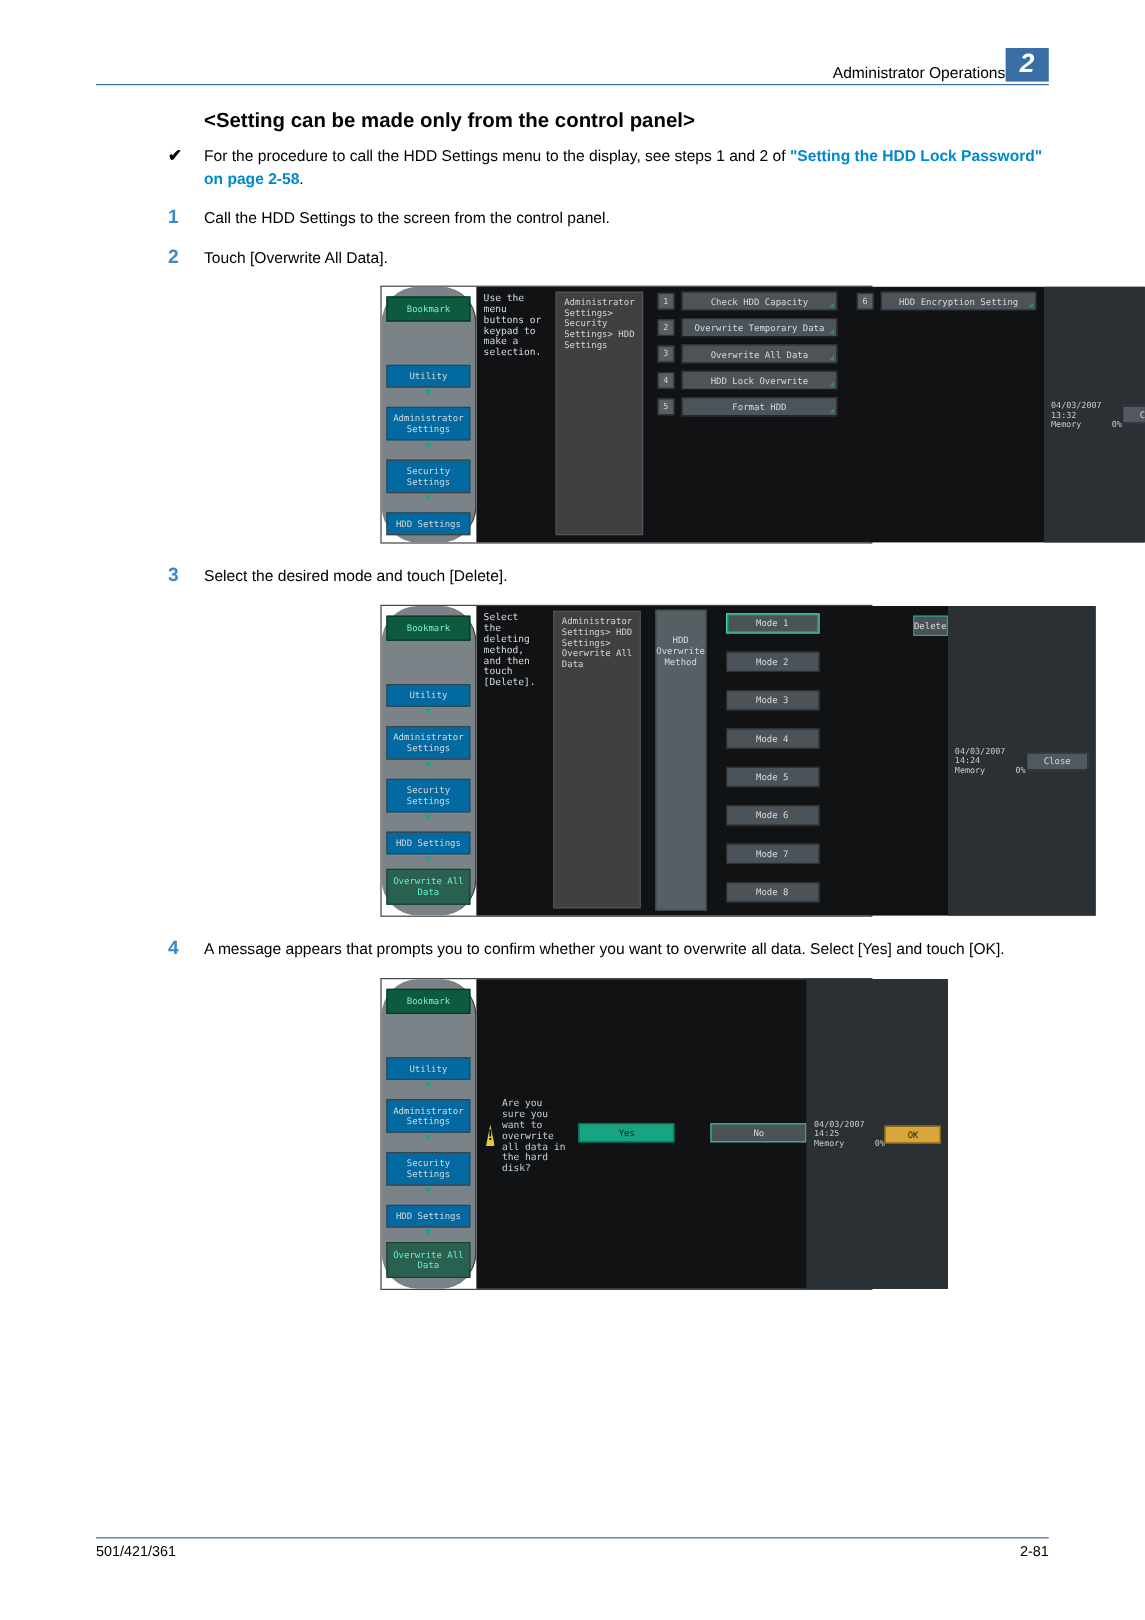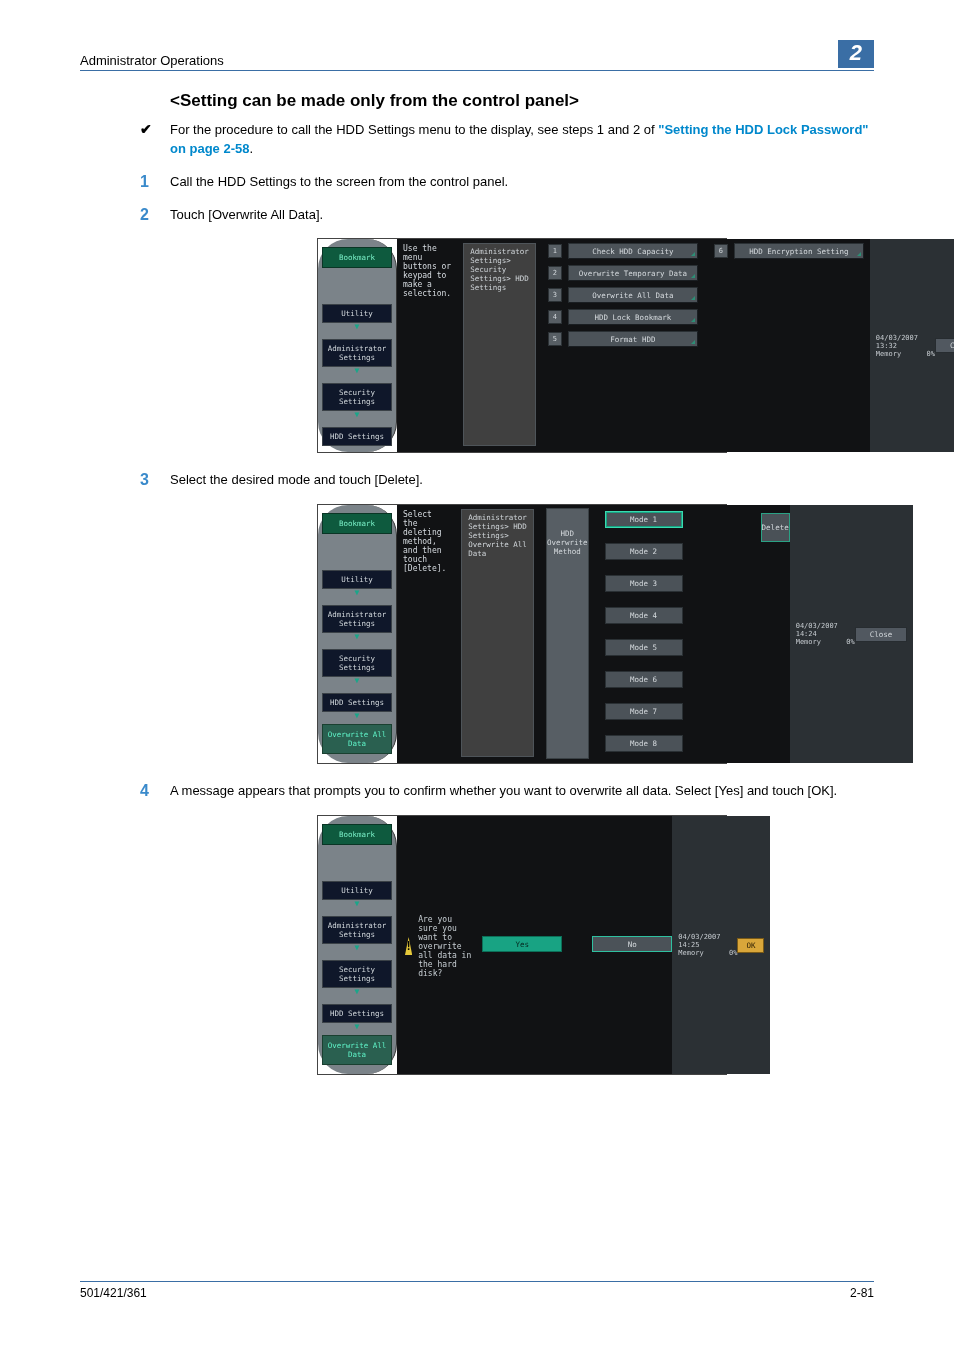--- a/index.html
+++ b/index.html
@@ -9,21 +9,21 @@
     color: #000;
     background: #fff;
     width: 954px;
     height: 1350px;
     position: relative;
     padding: 40px 80px 0 80px;
   }
   .header-line {
     border-bottom: 1px solid #3a6ea5;
     display: flex;
-    justify-content: space-between;
+    justify-content: flex-end;
     align-items: flex-end;
     padding-bottom: 2px;
     margin-bottom: 20px;
   }
   .header-title { font-size: 13px; }
   .chapter-box {
     background: #3a6ea5;
     color: #fff;
     font-size: 22px;
     font-weight: bold;
@@ -78,21 +78,21 @@
     font-size: 7.5px;
     line-height: 1.2;
   }
   .side-btn.bookmark { background: #0e5a3e; border-color: #0a3525; color:#7af0c8; margin-top:2px; margin-bottom:30px;}
   .side-link {
     width: 70px;
     text-align: center;
     padding: 4px 2px;
     margin-top: 6px;
     color: #d2d8dc;
-    background: #0f172a;
+    background: #0369a1;
     border: 1px solid #3a4147;
     font-size: 7.5px;
     line-height: 1.2;
   }
   .side-arrow {
     color: #1aa68a;
     font-size: 8px;
     margin-top: -1px;
     margin-bottom: 2px;
   }
@@ -158,21 +158,21 @@
     display:flex; align-items:center; justify-content:center;
     font-size:7.5px; color:#d4d9dd;
   }
   .mode-btn.sel { border-color:#3adab0; box-shadow: inset 0 0 0 1px #19a383; }
   .mode-title {
     background:#575e64; text-align:center; padding:20px 0;
     margin:3px 6px 4px 6px; font-size:7.5px; color:#d3d8dc;
     border:1px solid #3a4145;
   }
   .delete-btn {
-    width:100px; height:29px; margin:8px auto 4px auto;
+    width:100px; height:17px; margin:8px auto 4px auto;
     background:#4a5157; border:1px solid #2aa184;
     display:flex; align-items:center; justify-content:center;
     font-size:7.5px; color:#d4d9dd;
   }
 
   
   .warn-row { display:flex; align-items:center; gap:6px; padding:6px 8px 4px 8px; }
   .warn-ic {
     width:20px; height:18px; display:flex; align-items:center; justify-content:center;
     background:#e6c93a; color:#000; font-weight:bold; font-size:12px;
@@ -181,21 +181,21 @@
   .yesno-row { display:flex; gap:30px; margin-top:120px; margin-bottom:24px;}
   .yn-btn {
     width:80px; height:16px;
     display:flex; align-items:center; justify-content:center;
     font-size:7.5px;
   }
   .yn-yes { background:#18a383; border:1px solid #0c6f58; color:#04251c; }
   .yn-no { background:#4b5258; border:1px solid #2fc0a0; color:#d4d9dd; }
   .ok-btn {
     background:#d9a63a; border:1px solid #7a5a17; color:#2a1c03;
-    padding:2px 8px; font-size:7.5px;
+    padding:2px 18px; font-size:7.5px;
   }
 
   .page-footer {
     position:absolute; bottom:50px; left:80px; right:80px;
     border-top:1px solid #3a6ea5;
     display:flex; justify-content:space-between;
     font-size:12px; padding-top:4px;
   }
 </style>
 </head>
@@ -250,21 +250,21 @@
           <div class="opt-row">
               <div class="opt-num">2</div>
               <div class="opt-btn">Overwrite Temporary Data</div>
             </div>
           <div class="opt-row">
               <div class="opt-num">3</div>
               <div class="opt-btn">Overwrite All Data</div>
             </div>
           <div class="opt-row">
               <div class="opt-num">4</div>
-              <div class="opt-btn">HDD Lock Bookmark</div>
+              <div class="opt-btn">HDD Lock Overwrite</div>
             </div>
           <div class="opt-row">
               <div class="opt-num">5</div>
               <div class="opt-btn">Format HDD</div>
             </div>
         </div>
         <div>
           <div class="opt-row">
               <div class="opt-num">6</div>
               <div class="opt-btn">HDD Encryption Setting</div>

